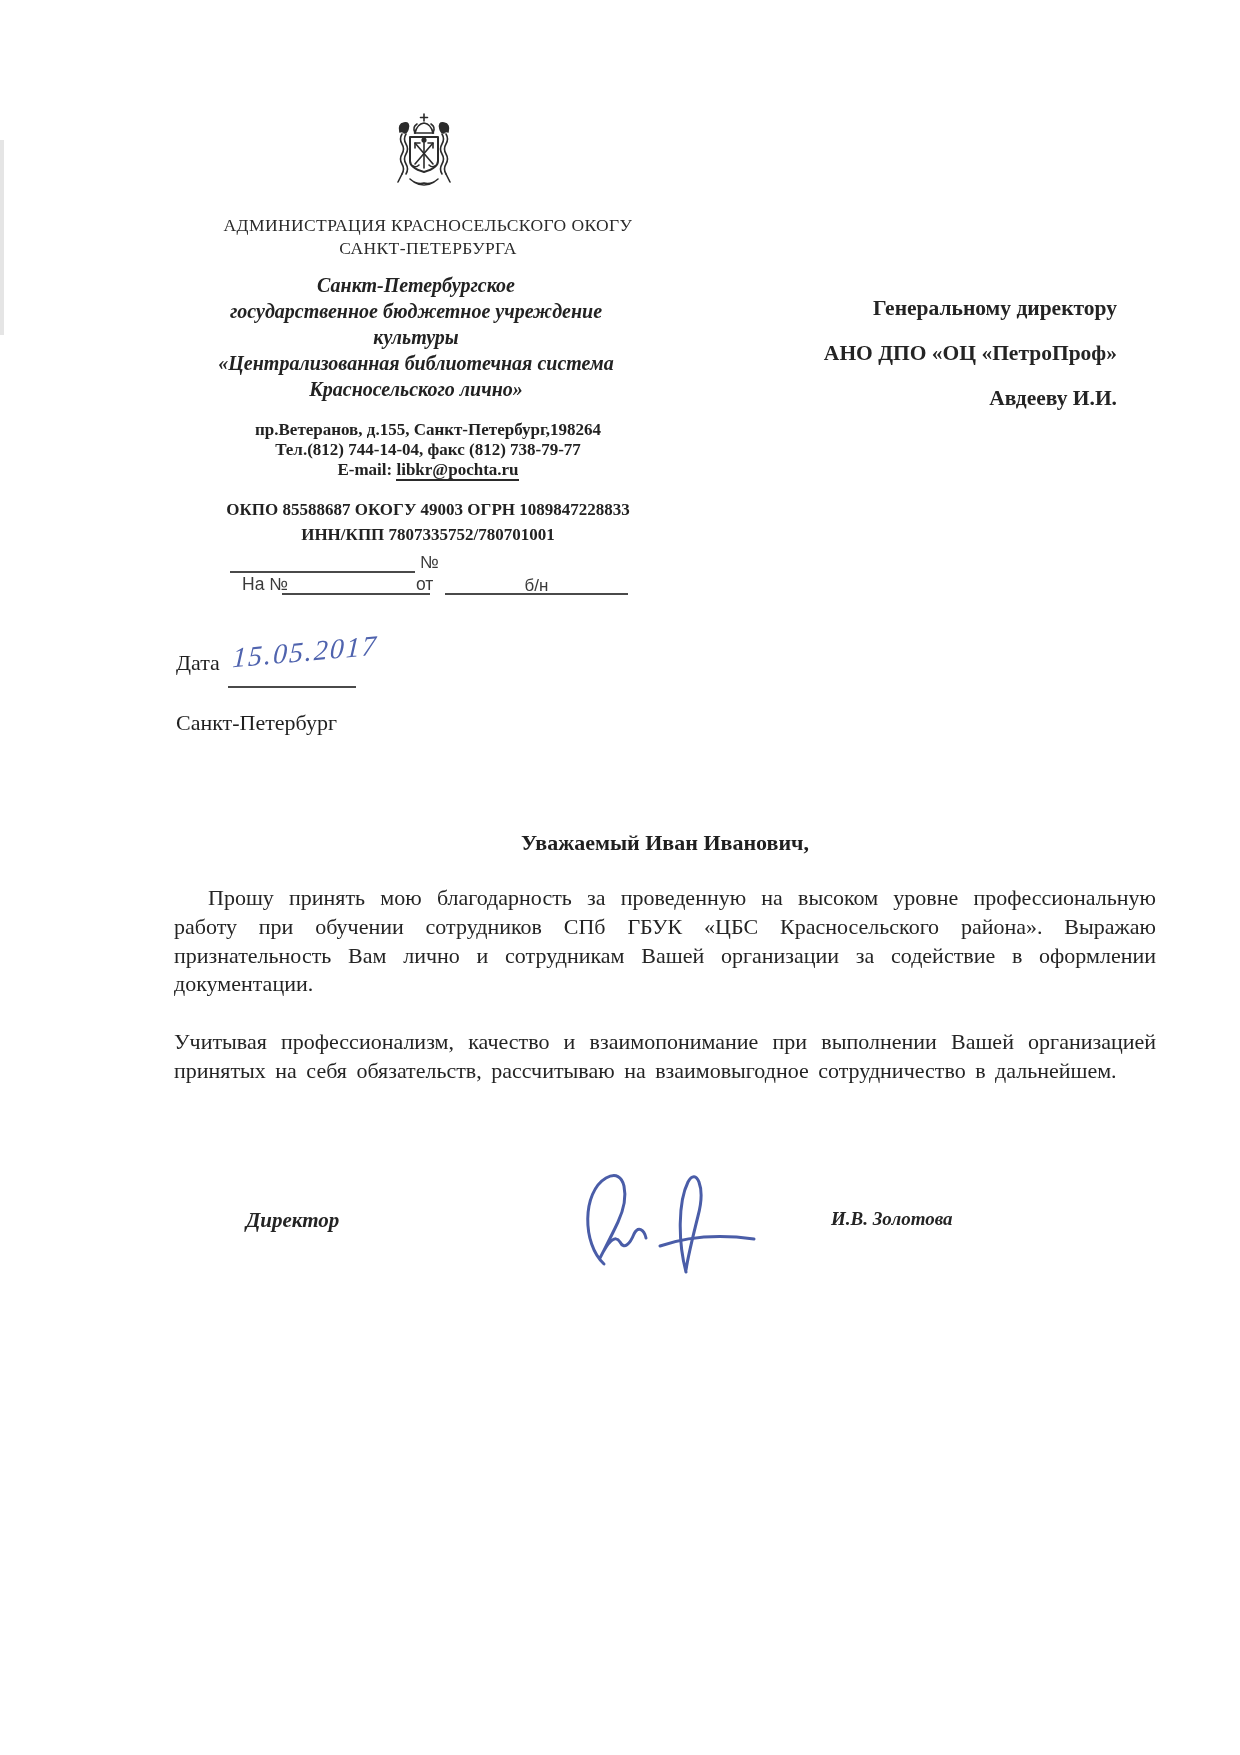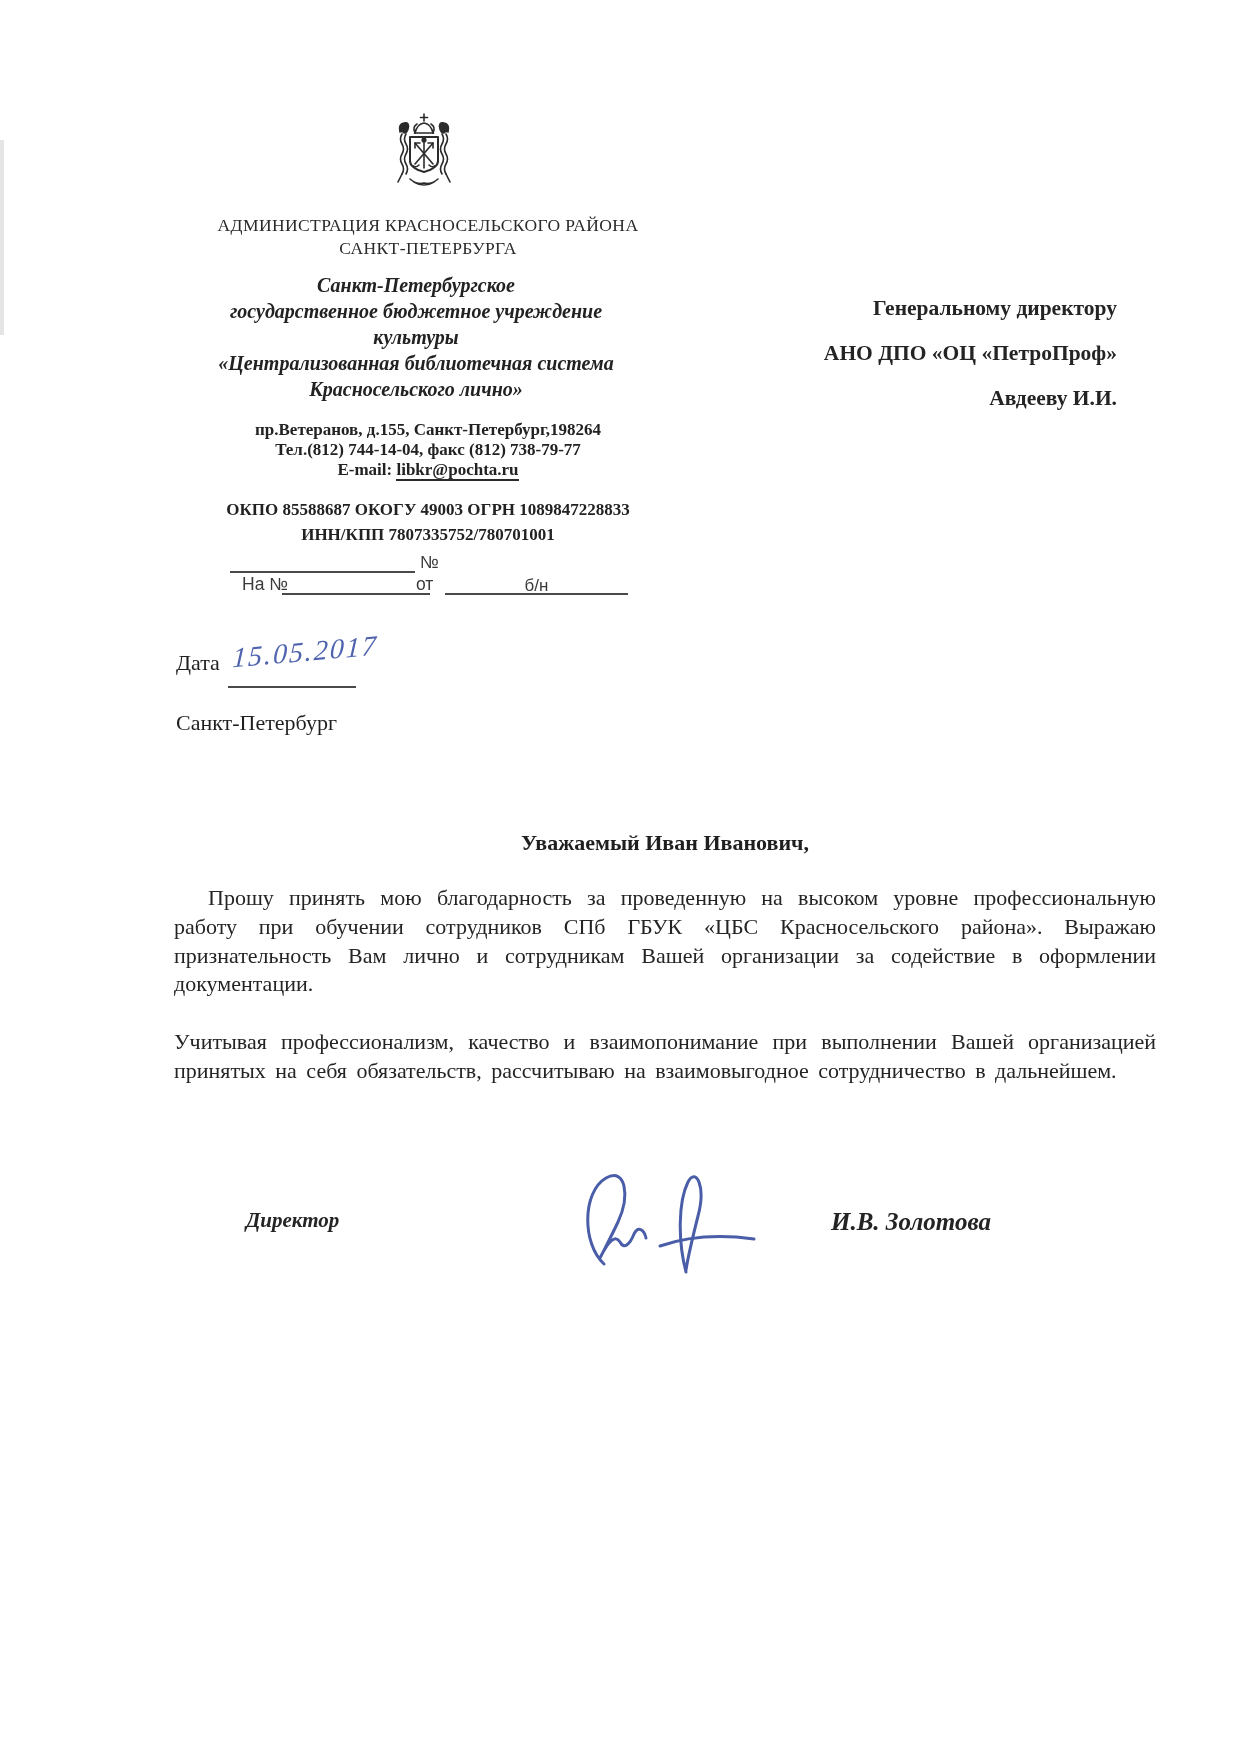--- a/index.html
+++ b/index.html
@@ -40,21 +40,21 @@
   .city{left:176px;top:710px;font-size:22px;}
 
   
   .salutation{left:174px;top:830px;width:982px;text-align:center;font-weight:bold;font-size:22px;}
   .para{left:174px;width:982px;font-size:22px;line-height:28.8px;text-align:justify;word-spacing:4px;color:#242424;}
   .para1{top:884px;text-indent:34px;}
   .para2{top:1028px;}
 
   
   .sig-title{left:246px;top:1208px;font-weight:bold;font-style:italic;font-size:21px;color:#242424;}
-  .sig-name{left:831px;top:1208px;font-weight:bold;font-style:italic;font-size:25px;color:#242424;}
+  .sig-name{left:831px;top:1208px;font-weight:bold;font-style:italic;font-size:19px;color:#242424;}
   .sig-svg{left:560px;top:1160px;}
   .emblem-svg{left:388px;top:112px;}
 </style>
 </head>
 <body>
 
 <div class="page">
 
   <div class="abs scan-edge" style="left:0;top:140px;width:4px;height:195px;"></div>
 
@@ -84,21 +84,21 @@
 
         <path d="M36 28 v28"></path>
         <circle cx="36" cy="28" r="1.8" fill="#2b2b2b"></circle>
 
         <path d="M22 67 q7 6 14 4 q7 2 14 -4 M26 70 q10 6 20 0"></path>
       </g>
     </svg>
   </div>
 
   <div class="abs lh-center admin-block">
-    <div>АДМИНИСТРАЦИЯ КРАСНОСЕЛЬСКОГО РАЙОНА</div>
+    <div>АДМИНИСТРАЦИЯ КРАСНОСЕЛЬСКОГО ОКОГУ</div>
     <div>САНКТ-ПЕТЕРБУРГА</div>
   </div>
 
   <div class="abs lh-center org-block">
     <div>Санкт-Петербургское</div>
     <div>государственное бюджетное учреждение</div>
     <div>культуры</div>
     <div>«Централизованная библиотечная система</div>
     <div>Красносельского лично»</div>
   </div>

